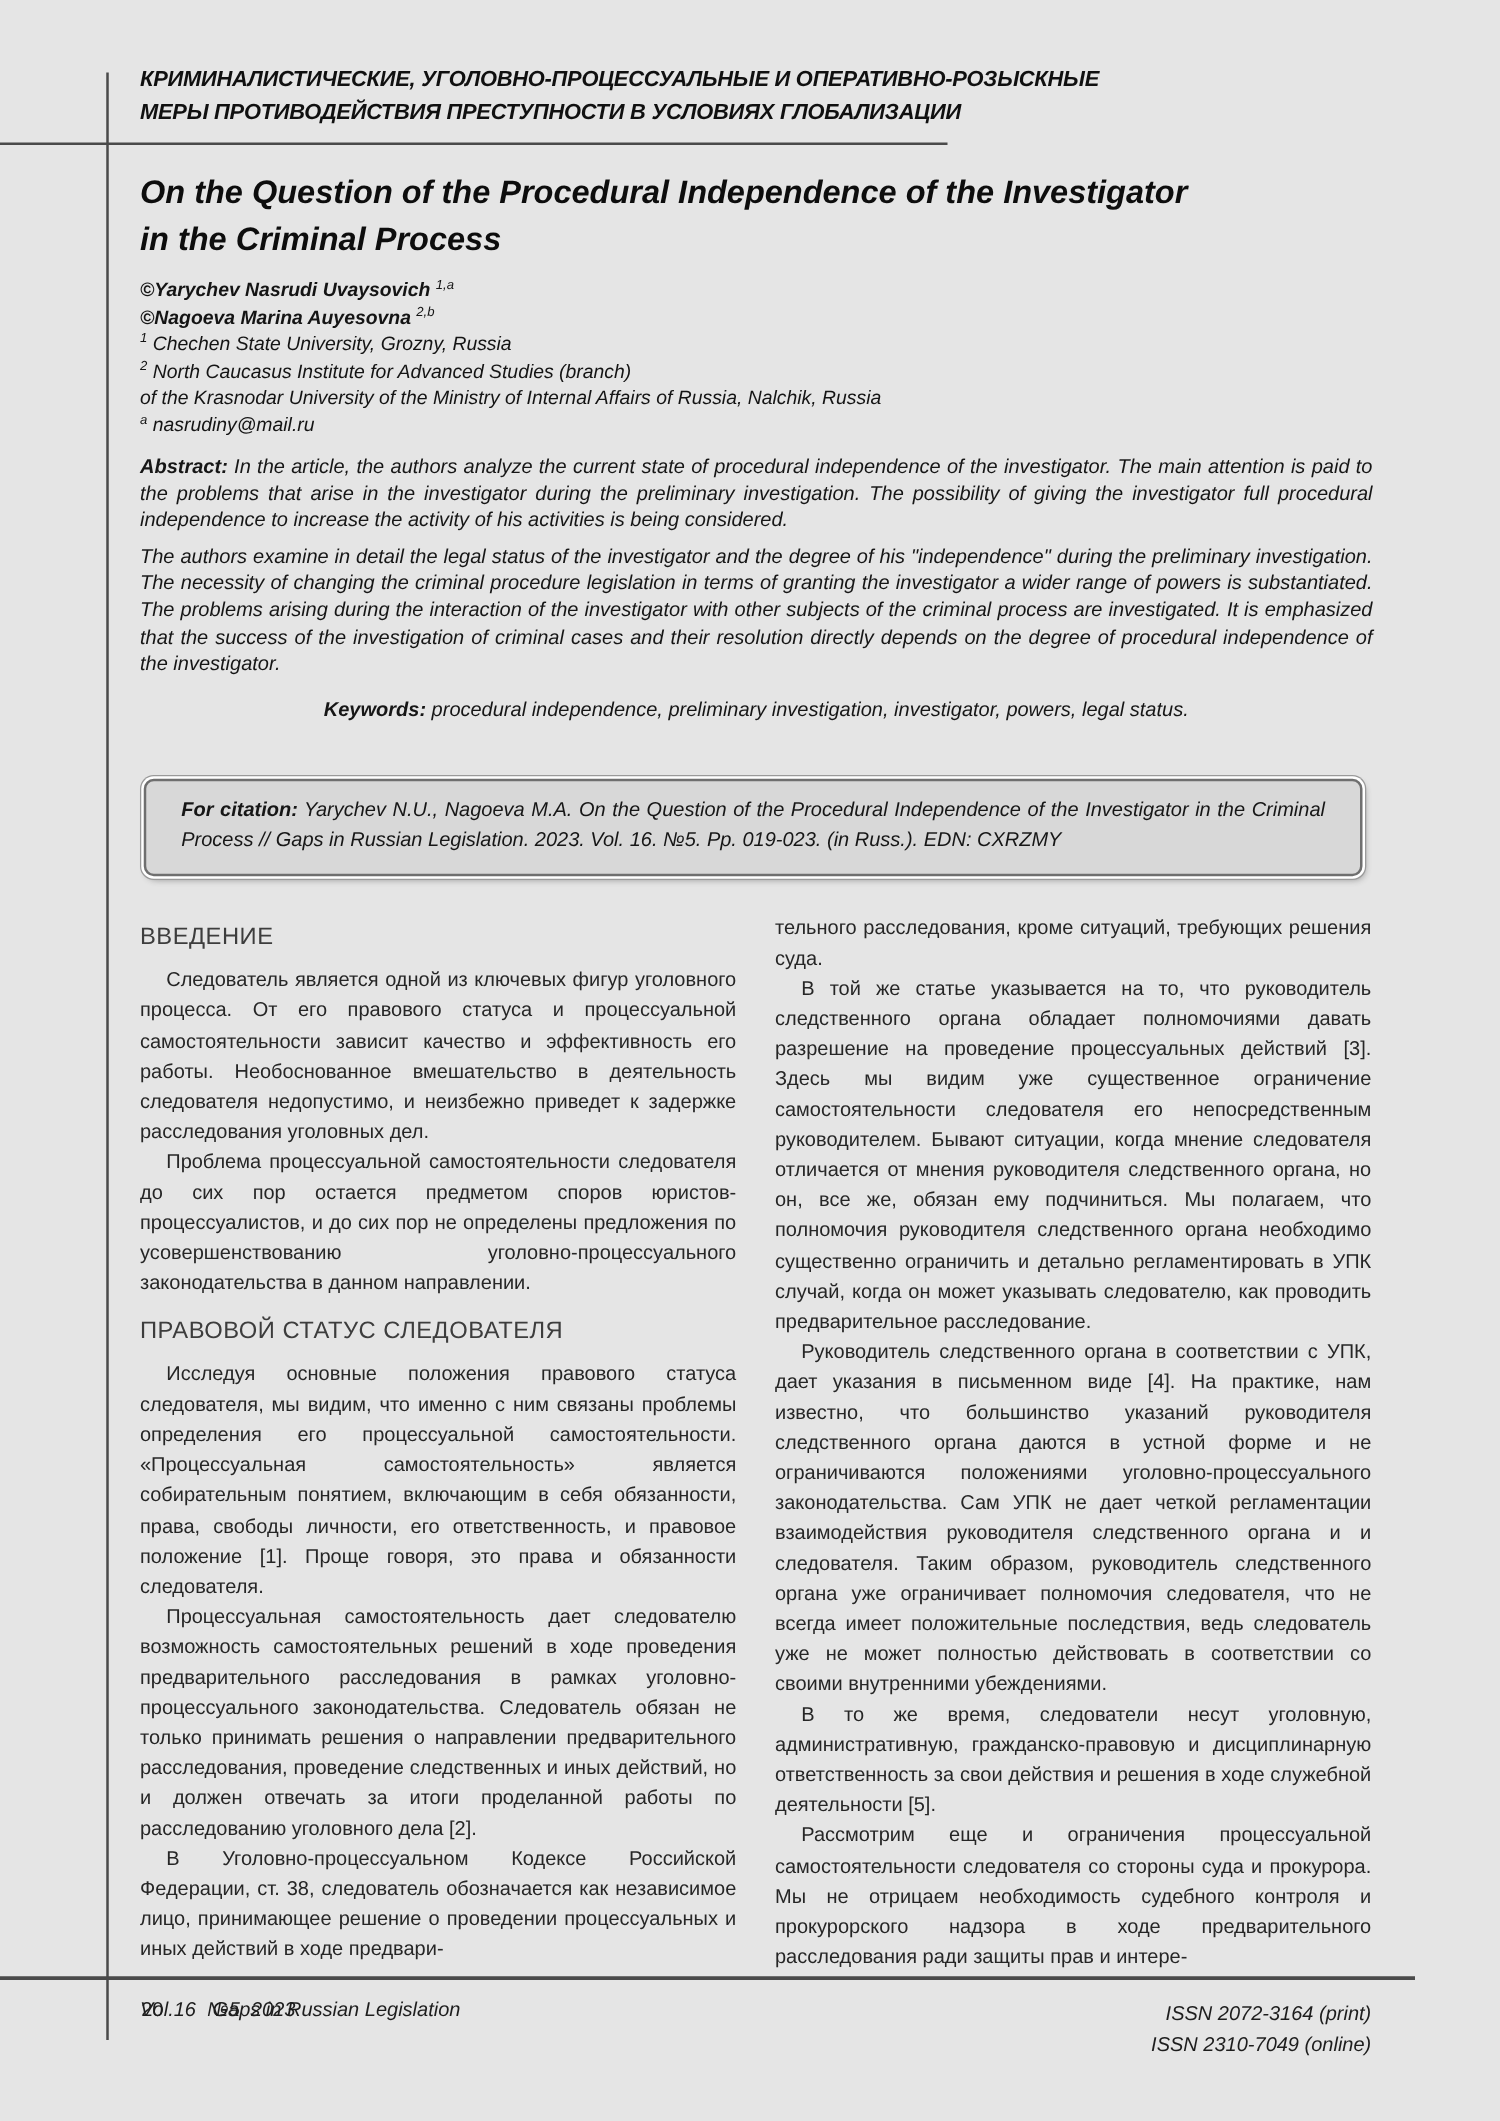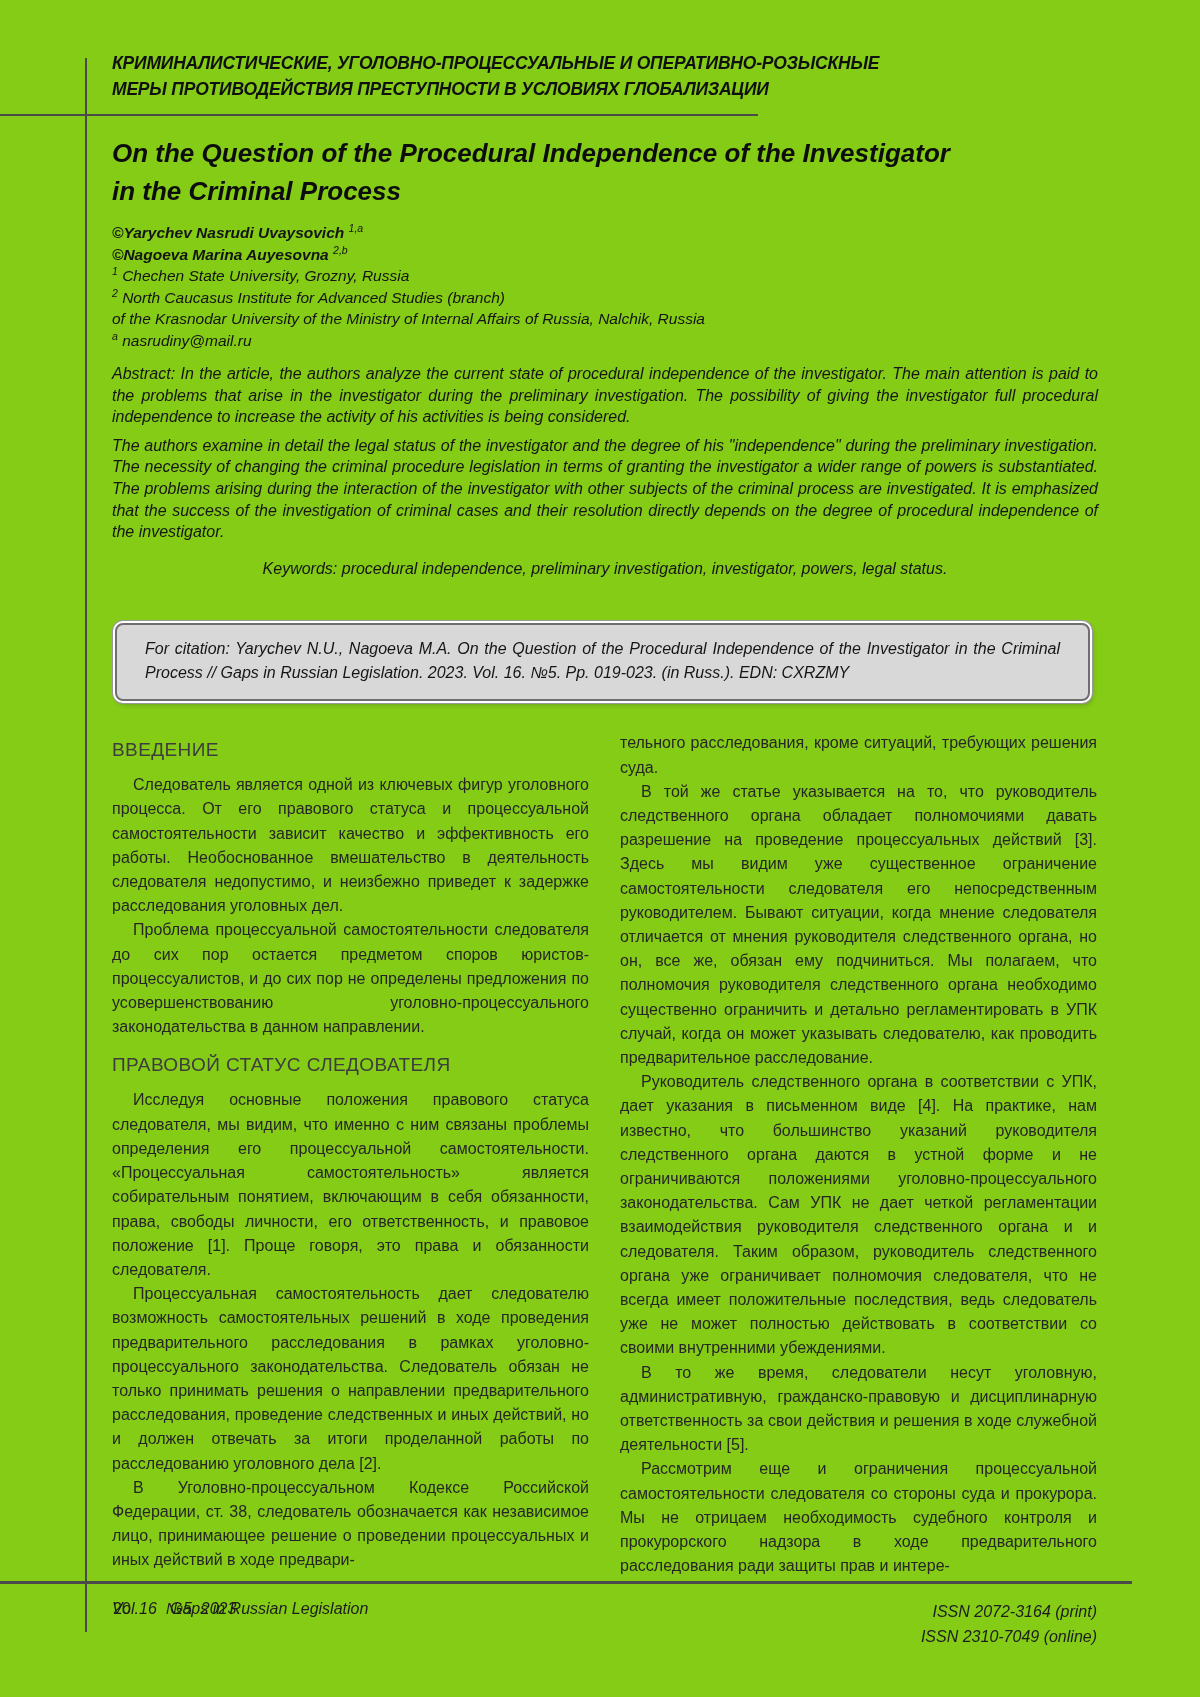--- a/index.html
+++ b/index.html
@@ -1,18 +1,18 @@
 <!DOCTYPE html>
 <html><head>
 <meta charset="utf-8">
 <style>
   html,body { margin:0; padding:0; background:#ffffff; }
   .page {
     position:relative; width:1200px; height:1697px; margin:0 auto;
-    background:#84cc16; overflow:hidden;
+    background:#e5e5e5; overflow:hidden;
     font-family:"Liberation Sans", sans-serif; color:#222;
   }
 
   
   .rule-v      { position:absolute; left:85px;  top:58px;   width:2px;  height:1574px; background:#4a4a4a; }
   .rule-header { position:absolute; left:0;     top:114px;  width:758px; height:2px;   background:#4a4a4a; }
   .rule-footer { position:absolute; left:0;     top:1581px; width:1132px;height:3px;   background:#4a4a4a; }
 
   .content { position:absolute; left:112px; top:50px; width:986px; }
 
@@ -29,21 +29,21 @@
   .authors { margin-top:12px; font-style:italic; font-size:15.5px; line-height:21.5px; color:#141414; }
   .authors .author-name { font-weight:bold; }
   sup { font-size:10.5px; line-height:0; }
 
   .abstract { margin-top:12px; }
   .abstract p, .keywords {
     margin:0; font-style:italic; font-size:16px; line-height:21.6px;
     text-align:justify; color:#161616;
   }
   .abstract .p2 { margin-top:7px; }
-  .bold-label { font-weight:normal; }
+  .bold-label { font-weight:bold; }
   .keywords { margin-top:15px; text-align:center; }
 
   .citation-box {
     margin-top:44px; margin-left:3px; width:975px; box-sizing:border-box;
     background:#d8d8d8; border:2px solid #6f6f6f; border-radius:8px;
     box-shadow:0 0 0 2px #ffffff, 0 0 0 3px #9a9a9a, 2px 3px 5px rgba(60,60,60,0.45);
     padding:12px 28px 14px 28px;
     font-style:italic; font-size:16px; line-height:24px; text-align:justify; color:#161616;
   }
 

